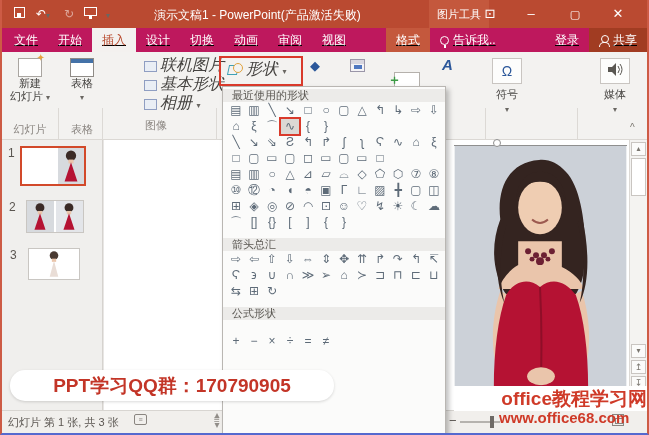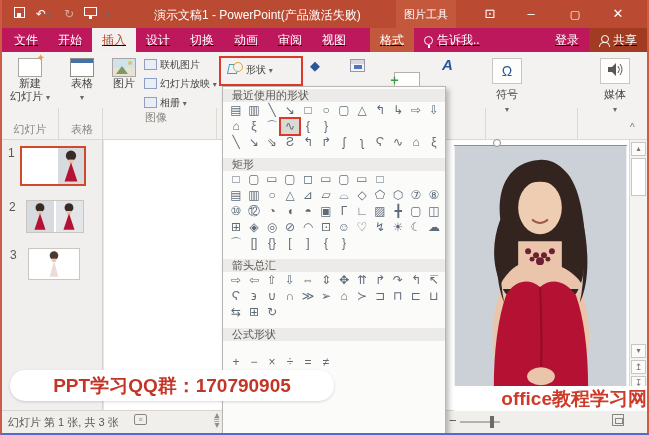--- a/index.html
+++ b/index.html
@@ -15,21 +15,21 @@
   .mon-ic{width:13px;height:9px;border:1.5px solid #fff;position:relative;}
   .mon-ic:after{content:"";position:absolute;left:4px;bottom:-4px;width:3px;height:3px;background:#fff;}
   .title-text{top:7px;font-size:12px;color:#fff;white-space:nowrap;}
   .ctx-group{top:0;height:28px;background:#c4583d;color:#fff;font-size:11px;line-height:28px;padding:0 8px;}
   .winbtn{top:0;width:30px;height:28px;text-align:center;line-height:28px;color:#fff;font-size:13px;}
   .opts:before{content:"⊡";} .minb:before{content:"–";} .maxb:before{content:"▢";font-size:11px;} .closeb:before{content:"✕";}
   
   .tabsrow{left:0;top:28px;width:100%;height:24px;background:#be185d;display:flex;align-items:stretch;padding-left:2px;text-decoration:underline;}
   .tab{color:#fff;font-size:12px;line-height:24px;padding:0 10px;white-space:nowrap;}
   .tab.selected{background:#f3f1ef;color:#b7472a;}
-  .tab.contextual{background:#c4583d;margin-left:14px;}
+  .tab.contextual{background:#c4583d;margin-left:30px;}
   .tab.login{margin-left:auto;}
   .tab.share{background:#a13c22;display:flex;align-items:center;gap:4px;}
   .tab.tellme{display:flex;align-items:center;gap:4px;}
   .bulb{width:9px;height:9px;border:1.3px solid #fff;border-radius:50%;position:relative;display:inline-block;}
   .bulb:after{content:"";position:absolute;left:2.5px;bottom:-4px;width:2px;height:3px;background:#fff;}
   .person{width:10px;height:11px;position:relative;display:inline-block;}
   .person:before{content:"";position:absolute;left:2px;top:0;width:6px;height:6px;border:1.3px solid #fff;border-radius:50%;}
   .person:after{content:"";position:absolute;left:0;bottom:-1px;width:9px;height:4px;border:1.3px solid #fff;border-bottom:none;border-radius:5px 5px 0 0;}
   
   .ribbon{left:0;top:52px;width:100%;height:88px;background:#f3f2f0;border-bottom:1px solid #dbd8d4;}
@@ -41,21 +41,21 @@
   .slide-ic{width:24px;height:19px;background:#fff;border:1px solid #a9a5a0;margin:0 auto;position:relative;}
   .slide-ic:after{content:"✦";position:absolute;right:-4px;top:-7px;color:#e8a33d;font-size:10px;}
   .table-ic{width:24px;height:19px;margin:0 auto;border:1px solid #8f8b86;background:
      linear-gradient(#4472a8 0 4px, #fff 4px),
      repeating-linear-gradient(90deg,#b5b1ac 0 1px,transparent 1px 8px),
      repeating-linear-gradient(#b5b1ac 0 1px,transparent 1px 5px);background-color:#fff;}
   .pic-ic{width:24px;height:19px;margin:0 auto;border:1px solid #a9a5a0;background:linear-gradient(#cfe3ef 0 9px,#e8e2d2 9px);position:relative;}
   .pic-ic:before{content:"";position:absolute;left:3px;bottom:2px;border-left:6px solid transparent;border-right:6px solid transparent;border-bottom:8px solid #7c9a67;}
   .pic-ic:after{content:"";position:absolute;right:3px;top:2px;width:4px;height:4px;border-radius:50%;background:#e8c25a;}
   .sicon{width:13px;height:11px;border:1px solid #8f9ec2;background:#e9eef5;display:inline-block;vertical-align:-2px;margin-right:3px;}
-  .smallbtn{font-size:10px;color:#454340;white-space:nowrap;line-height:13px;}
+  .smallbtn{font-size:16px;color:#454340;white-space:nowrap;line-height:13px;font-style:italic;}
   .shapes-ic{display:inline-block;width:15px;height:13px;position:relative;vertical-align:-2px;margin-right:3px;}
   .shapes-ic:before{content:"";position:absolute;left:0;top:2px;width:8px;height:8px;border:1.3px solid #3fa0b4;transform:skewX(-12deg);}
   .shapes-ic:after{content:"";position:absolute;right:0;top:0;width:8px;height:8px;border:1.3px solid #e0a23d;border-radius:50%;background:#f3f2f0;}
   .cube-ic{color:#2b579a;font-size:13px;}
   .addin-ic{width:15px;height:13px;border:1px solid #9a96a8;background:linear-gradient(#d8d6df 0 4px,#f4f3f6 4px);position:relative;}
   .addin-ic:after{content:"";position:absolute;left:3px;top:5px;width:8px;height:4px;background:#4f77c0;}
   .chart-ic{width:26px;height:18px;border:1px solid #b5b1ac;background:#fff;position:relative;}
   .chart-ic:before{content:"＋";position:absolute;left:-7px;top:-2px;color:#3d9b46;font-weight:bold;font-size:13px;}
   .a-ic{color:#2b579a;font-style:italic;font-size:15px;font-weight:bold;}
   .boxbtn{width:30px;height:26px;border:1px solid #c9c5c1;background:#fdfdfc;text-align:center;line-height:24px;}
@@ -102,21 +102,21 @@
     <div class="abs qat" style="left:12px;">
         <div class="save-ic"></div>
       </div>
     <div class="abs qat" style="left:34px;">↶<span class="caret"></span></div>
     <div class="abs qat" style="left:62px;opacity:.5;">↻</div>
     <div class="abs qat" style="left:82px;">
         <div class="mon-ic"></div>
       </div>
     <div class="abs qat" style="left:104px;"><span class="caret"></span></div>
     <div class="abs title-text" style="left:152px;">演示文稿1 - PowerPoint(产品激活失败)</div>
-    <div class="abs ctx-group" style="left:394px;text-align:right;">图片工具</div>
+    <div class="abs ctx-group" style="left:427px;text-align:right;">图片工具</div>
     <div class="abs winbtn opts" style="left:473px;"></div>
     <div class="abs winbtn minb" style="left:514px;"></div>
     <div class="abs winbtn maxb" style="left:558px;"></div>
     <div class="abs winbtn closeb" style="left:601px;"></div>
   </div>
 
   <div class="abs tabsrow" id="tabs-row">
       <div class="tab file"><span>文件</span></div>
       <div class="tab "><span>开始</span></div>
       <div class="tab selected"><span>插入</span></div>
@@ -145,28 +145,24 @@
     <div class="abs rlabel" style="left:4px;top:70px;width:48px;">幻灯片</div>
     <div class="abs divider" style="left:56px;"></div>
 
     <div class="abs bigbtn" style="left:60px;top:6px;width:40px;">
       <div class="table-ic"></div>
       <div class="rtext"><span>表格</span><br><span class="caret"></span></div>
     </div>
     <div class="abs rlabel" style="left:60px;top:70px;width:40px;">表格</div>
     <div class="abs divider" style="left:100px;"></div>
 
-    <div class="abs bigbtn" style="left:104px;top:6px;width:36px;">
-      <div class="pic-ic"></div>
-      <div class="rtext">图片</div>
-    </div>
     <div class="abs smallbtn" style="left:142px;top:6px;"><span class="sicon"></span><span>联机图片</span></div>
-    <div class="abs smallbtn" style="left:142px;top:25px;"><span class="sicon"></span><span>幻灯片放映</span> <span class="caret"></span></div>
+    <div class="abs smallbtn" style="left:142px;top:25px;"><span class="sicon"></span><span>基本形状</span> <span class="caret"></span></div>
     <div class="abs smallbtn" style="left:142px;top:44px;text-align:right;"><span class="sicon"></span><span>相册</span> <span class="caret"></span></div>
-    <div class="abs rlabel" style="left:104px;top:58px;width:100px;">图像</div>
+    <div class="abs rlabel" style="left:104px;top:66px;width:100px;">图像</div>
     <div class="abs divider" style="left:214px;"></div>
 
     <div class="abs smallbtn" style="left:226px;top:10px;"><span class="shapes-ic"></span><span>形状</span> <span class="caret"></span></div>
 
     <div class="abs cube-ic" style="left:308px;top:6px;">◆</div>
     <div class="abs addin-ic" style="left:348px;top:7px;"></div>
     <div class="abs chart-ic" style="left:392px;top:7px;"></div>
     <div class="abs a-ic" style="left:440px;top:4px;">A</div>
     <div class="abs divider" style="left:483px;"></div>
 
@@ -301,21 +297,20 @@
         <span class="shp">Ƨ</span>
         <span class="shp">↰</span>
         <span class="shp">↱</span>
         <span class="shp">ʃ</span>
         <span class="shp">ʅ</span>
         <span class="shp">Ϛ</span>
         <span class="shp">∿</span>
         <span class="shp">⌂</span>
         <span class="shp">ξ</span>
       </div>
-      <div class="sec-label">矩形</div>
       <div class="shp-row">
         <span class="shp">□</span>
         <span class="shp">▢</span>
         <span class="shp">▭</span>
         <span class="shp">▢</span>
         <span class="shp">◻</span>
         <span class="shp">▭</span>
         <span class="shp">▢</span>
         <span class="shp">▭</span>
         <span class="shp">□</span>
@@ -412,14 +407,15 @@
         <span class="shp">×</span>
         <span class="shp">÷</span>
         <span class="shp">=</span>
         <span class="shp">≠</span>
       </div>
     </div>
 
   <div class="abs redframe" style="left:217px;top:56px;width:84px;height:30px;z-index:6;"></div>
   <div class="abs banner">PPT学习QQ群：170790905</div>
   <div class="abs siteband">office教程学习网</div>
+  <div class="abs siteurl">www.office68.com</div>
 
 </div>
 
 </body></html>

